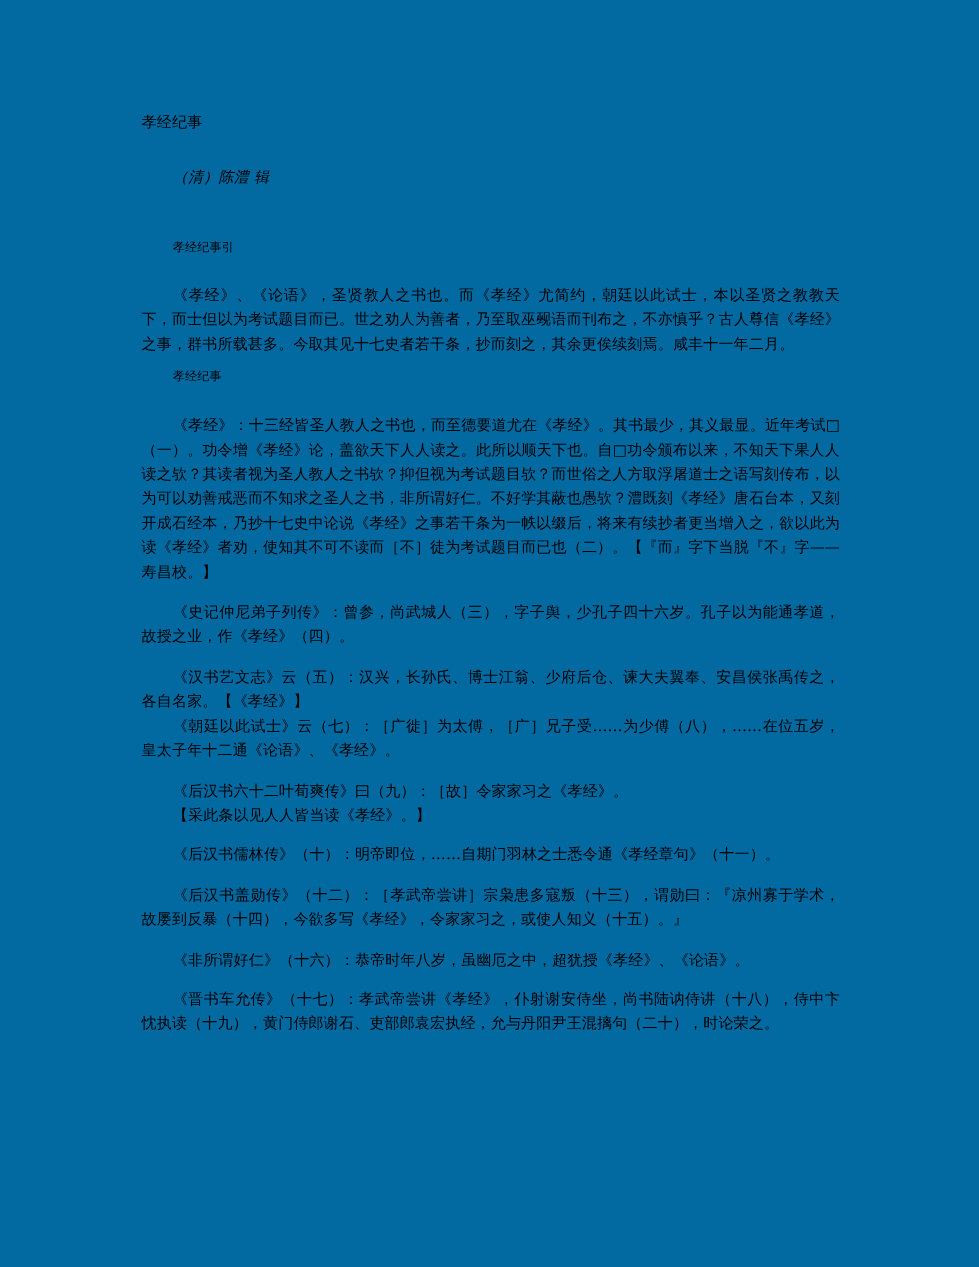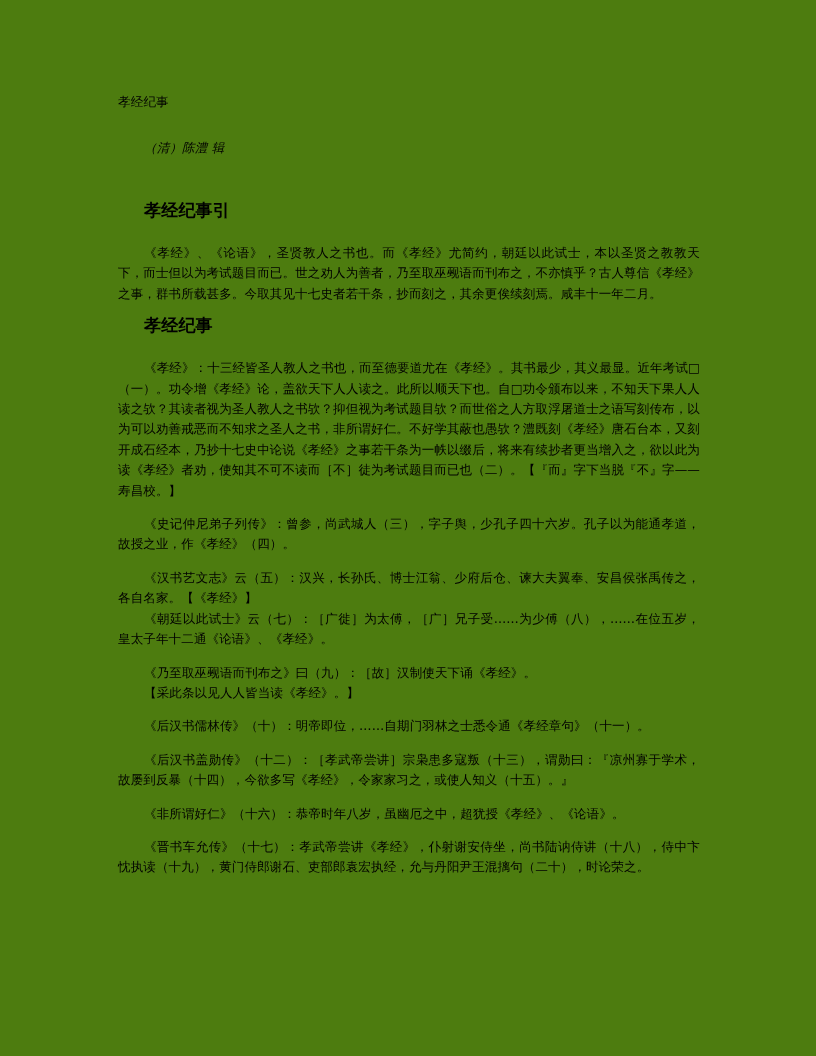--- a/index.html
+++ b/index.html
@@ -14,47 +14,46 @@
     font-family: "DejaVu Serif", "Liberation Serif", serif;
     color: #000000;
     -webkit-font-smoothing: antialiased;
   }
   .page {
     position: relative;
     box-sizing: border-box;
     width: 816px;
     height: 1056px;
     padding: 96px 116px 96px 118px;
-    background: #4d7c0f;
+    background: #0369a1;
   }
   .doc-body {
     width: 582px;
   }
   
   .title-line {
     font-size: 12.5px;
     line-height: 1.0;
     margin: 0 0 33px 0;
     letter-spacing: 0.2px;
   }
   .byline {
     font-size: 12.5px;
     line-height: 1.0;
     margin: 0 0 48px 0;
     padding-left: 26px;
     letter-spacing: 0.2px;
     font-style: italic;
   }
   .section-head {
-    font-size: 17px;
+    font-size: 10px;
     line-height: 1.0;
     margin: 0 0 24px 0;
     padding-left: 26px;
     letter-spacing: 0.2px;
-    font-weight: bold;
   }
   p.para {
     font-size: 12.5px;
     line-height: 20.4px;
     margin: 0 0 13px 0;
     text-align: justify;
     text-justify: inter-ideograph;
     text-indent: 26px;
     letter-spacing: 0.15px;
     word-break: break-all;
@@ -85,21 +84,21 @@
 
     <p class="para">《孝经》：十三经皆圣人教人之书也，而至德要道尤在《孝经》。其书最少，其义最显。近年考试□（一）。功令增《孝经》论，盖欲天下人人读之。此所以顺天下也。自□功令颁布以来，不知天下果人人读之欤？其读者视为圣人教人之书欤？抑但视为考试题目欤？而世俗之人方取浮屠道士之语写刻传布，以为可以劝善戒恶而不知求之圣人之书，非所谓好仁。不好学其蔽也愚欤？澧既刻《孝经》唐石台本，又刻开成石经本，乃抄十七史中论说《孝经》之事若干条为一帙以缀后，将来有续抄者更当增入之，欲以此为读《孝经》者劝，使知其不可不读而［不］徒为考试题目而已也（二）。【『而』字下当脱『不』字——寿昌校。】</p>
 
     <p class="para">《史记仲尼弟子列传》：曾参，尚武城人（三），字子舆，少孔子四十六岁。孔子以为能通孝道，故授之业，作《孝经》（四）。</p>
 
     <p class="para tight">《汉书艺文志》云（五）：汉兴，长孙氏、博士江翁、少府后仓、谏大夫翼奉、安昌侯张禹传之，各自名家。【《孝经》】</p>
 
 
     <p class="para">《朝廷以此试士》云（七）：［广徙］为太傅，［广］兄子受……为少傅（八），……在位五岁，皇太子年十二通《论语》、《孝经》。</p>
 
-    <p class="para tight">《乃至取巫觋语而刊布之》曰（九）：［故］汉制使天下诵《孝经》。</p>
+    <p class="para tight">《后汉书六十二叶荀爽传》曰（九）：［故］令家家习之《孝经》。</p>
 
     <p class="para cont">【采此条以见人人皆当读《孝经》。】</p>
 
     <p class="para">《后汉书儒林传》（十）：明帝即位，……自期门羽林之士悉令通《孝经章句》（十一）。</p>
 
     <p class="para">《后汉书盖勋传》（十二）：［孝武帝尝讲］宗枭患多寇叛（十三），谓勋曰：『凉州寡于学术，故屡到反暴（十四），今欲多写《孝经》，令家家习之，或使人知义（十五）。』</p>
 
     <p class="para">《非所谓好仁》（十六）：恭帝时年八岁，虽幽厄之中，超犹授《孝经》、《论语》。</p>
 
     <p class="para">《晋书车允传》（十七）：孝武帝尝讲《孝经》，仆射谢安侍坐，尚书陆讷侍讲（十八），侍中卞忱执读（十九），黄门侍郎谢石、吏部郎袁宏执经，允与丹阳尹王混摛句（二十），时论荣之。</p>

